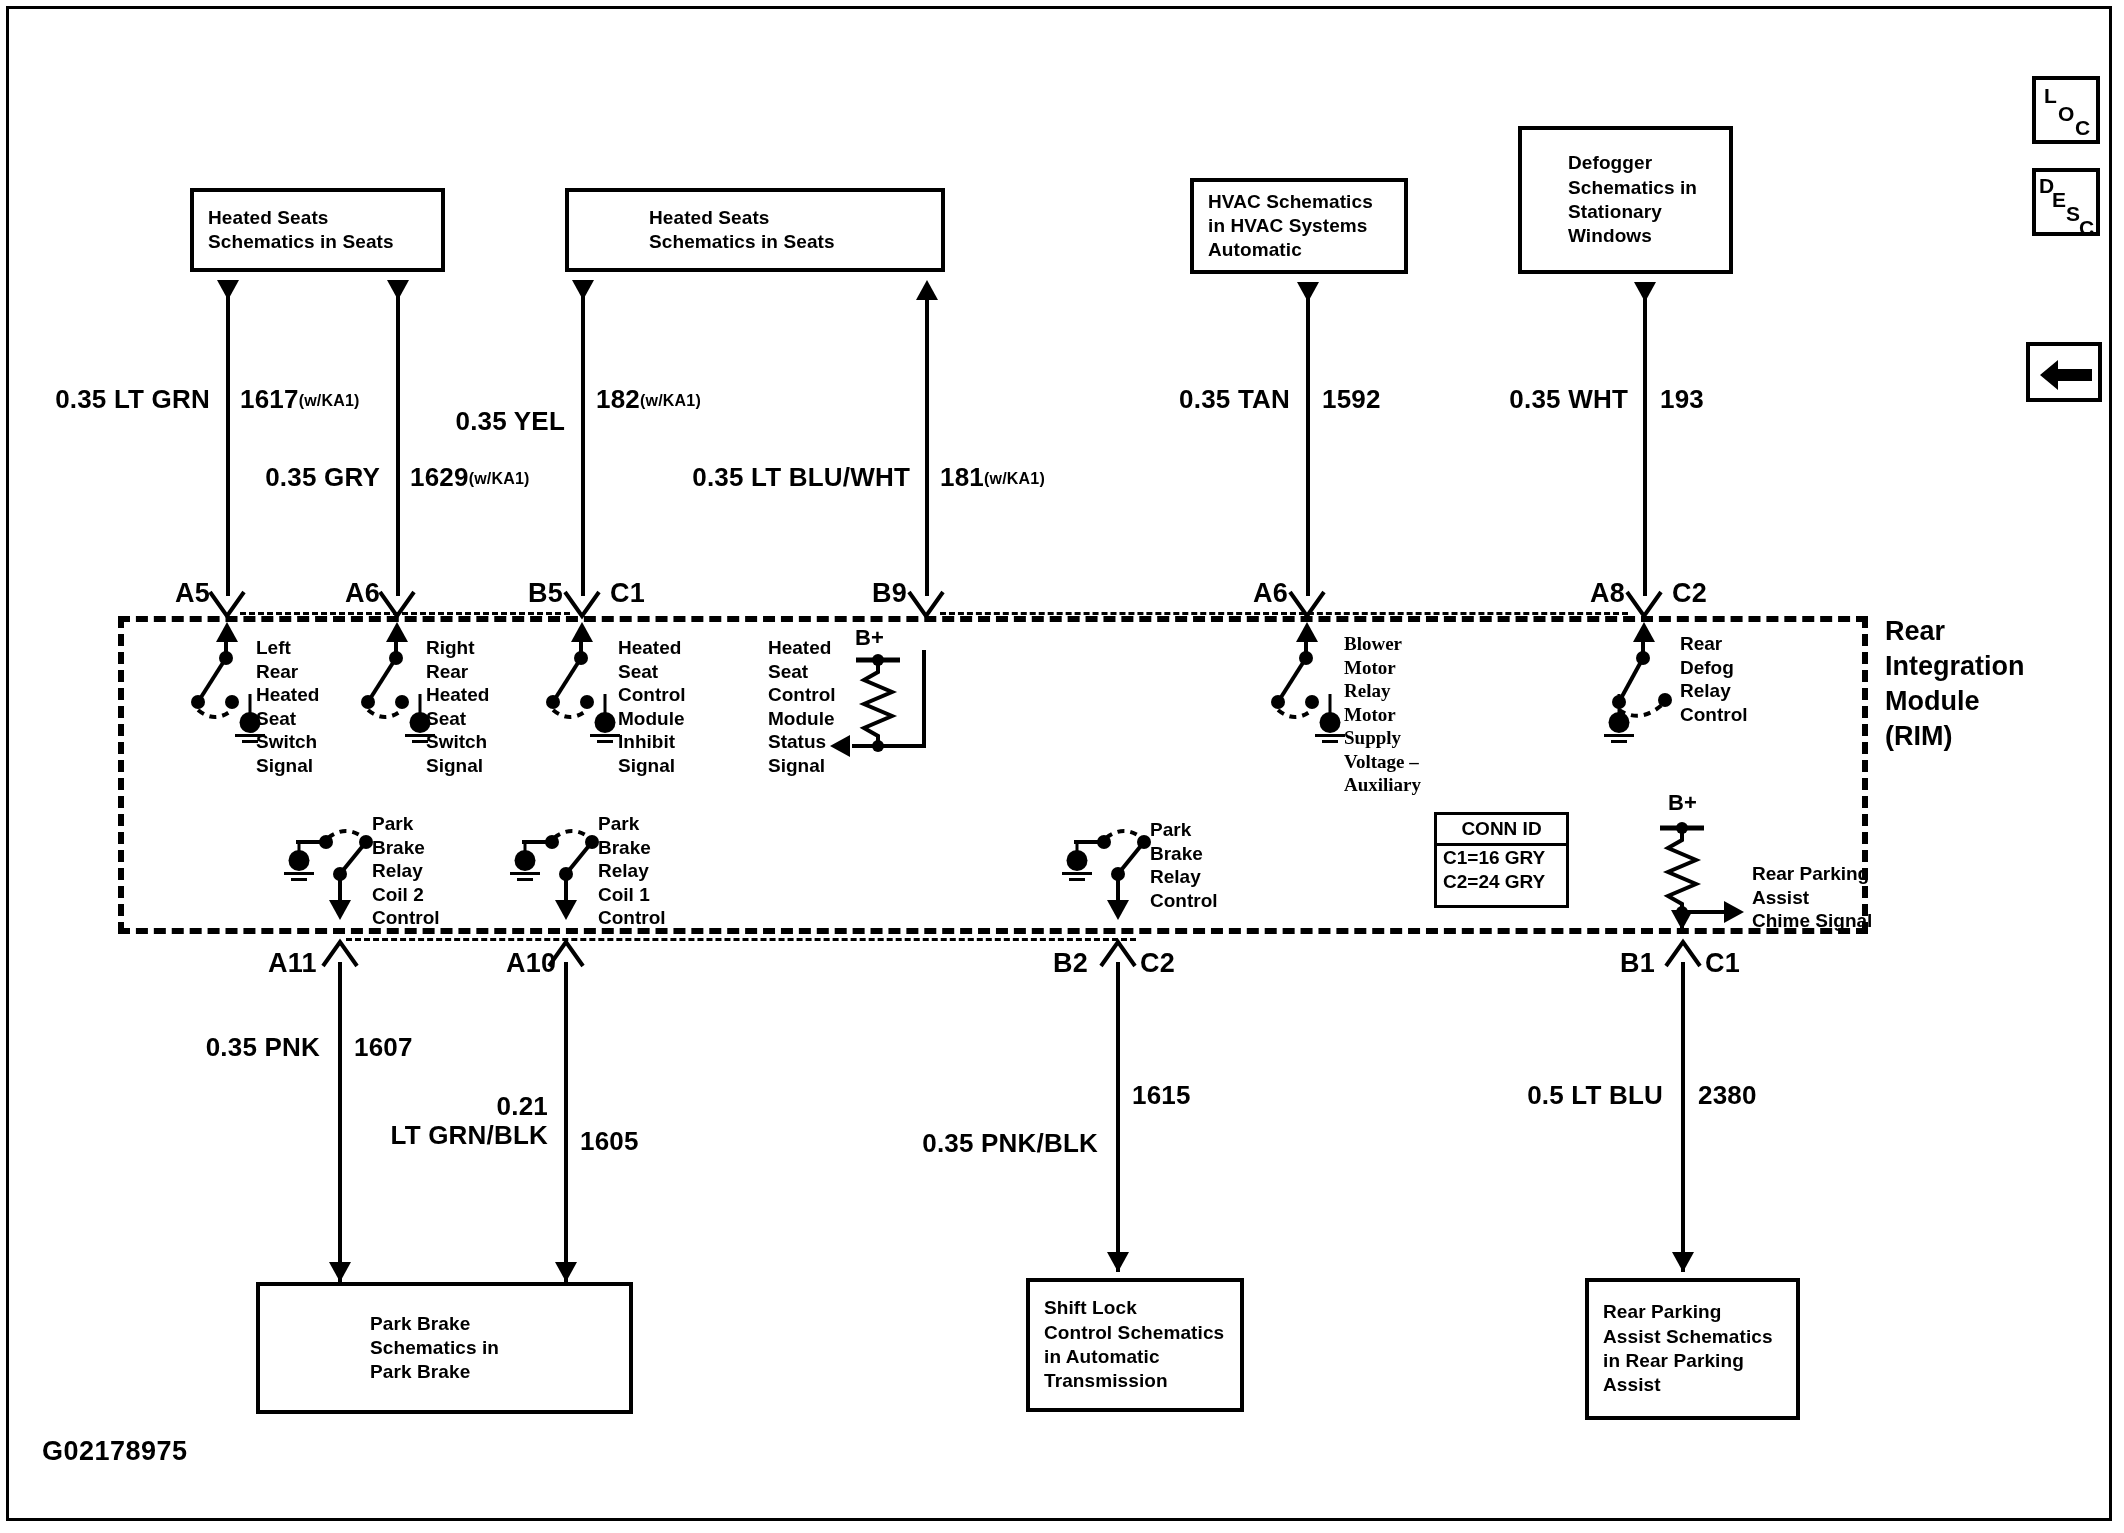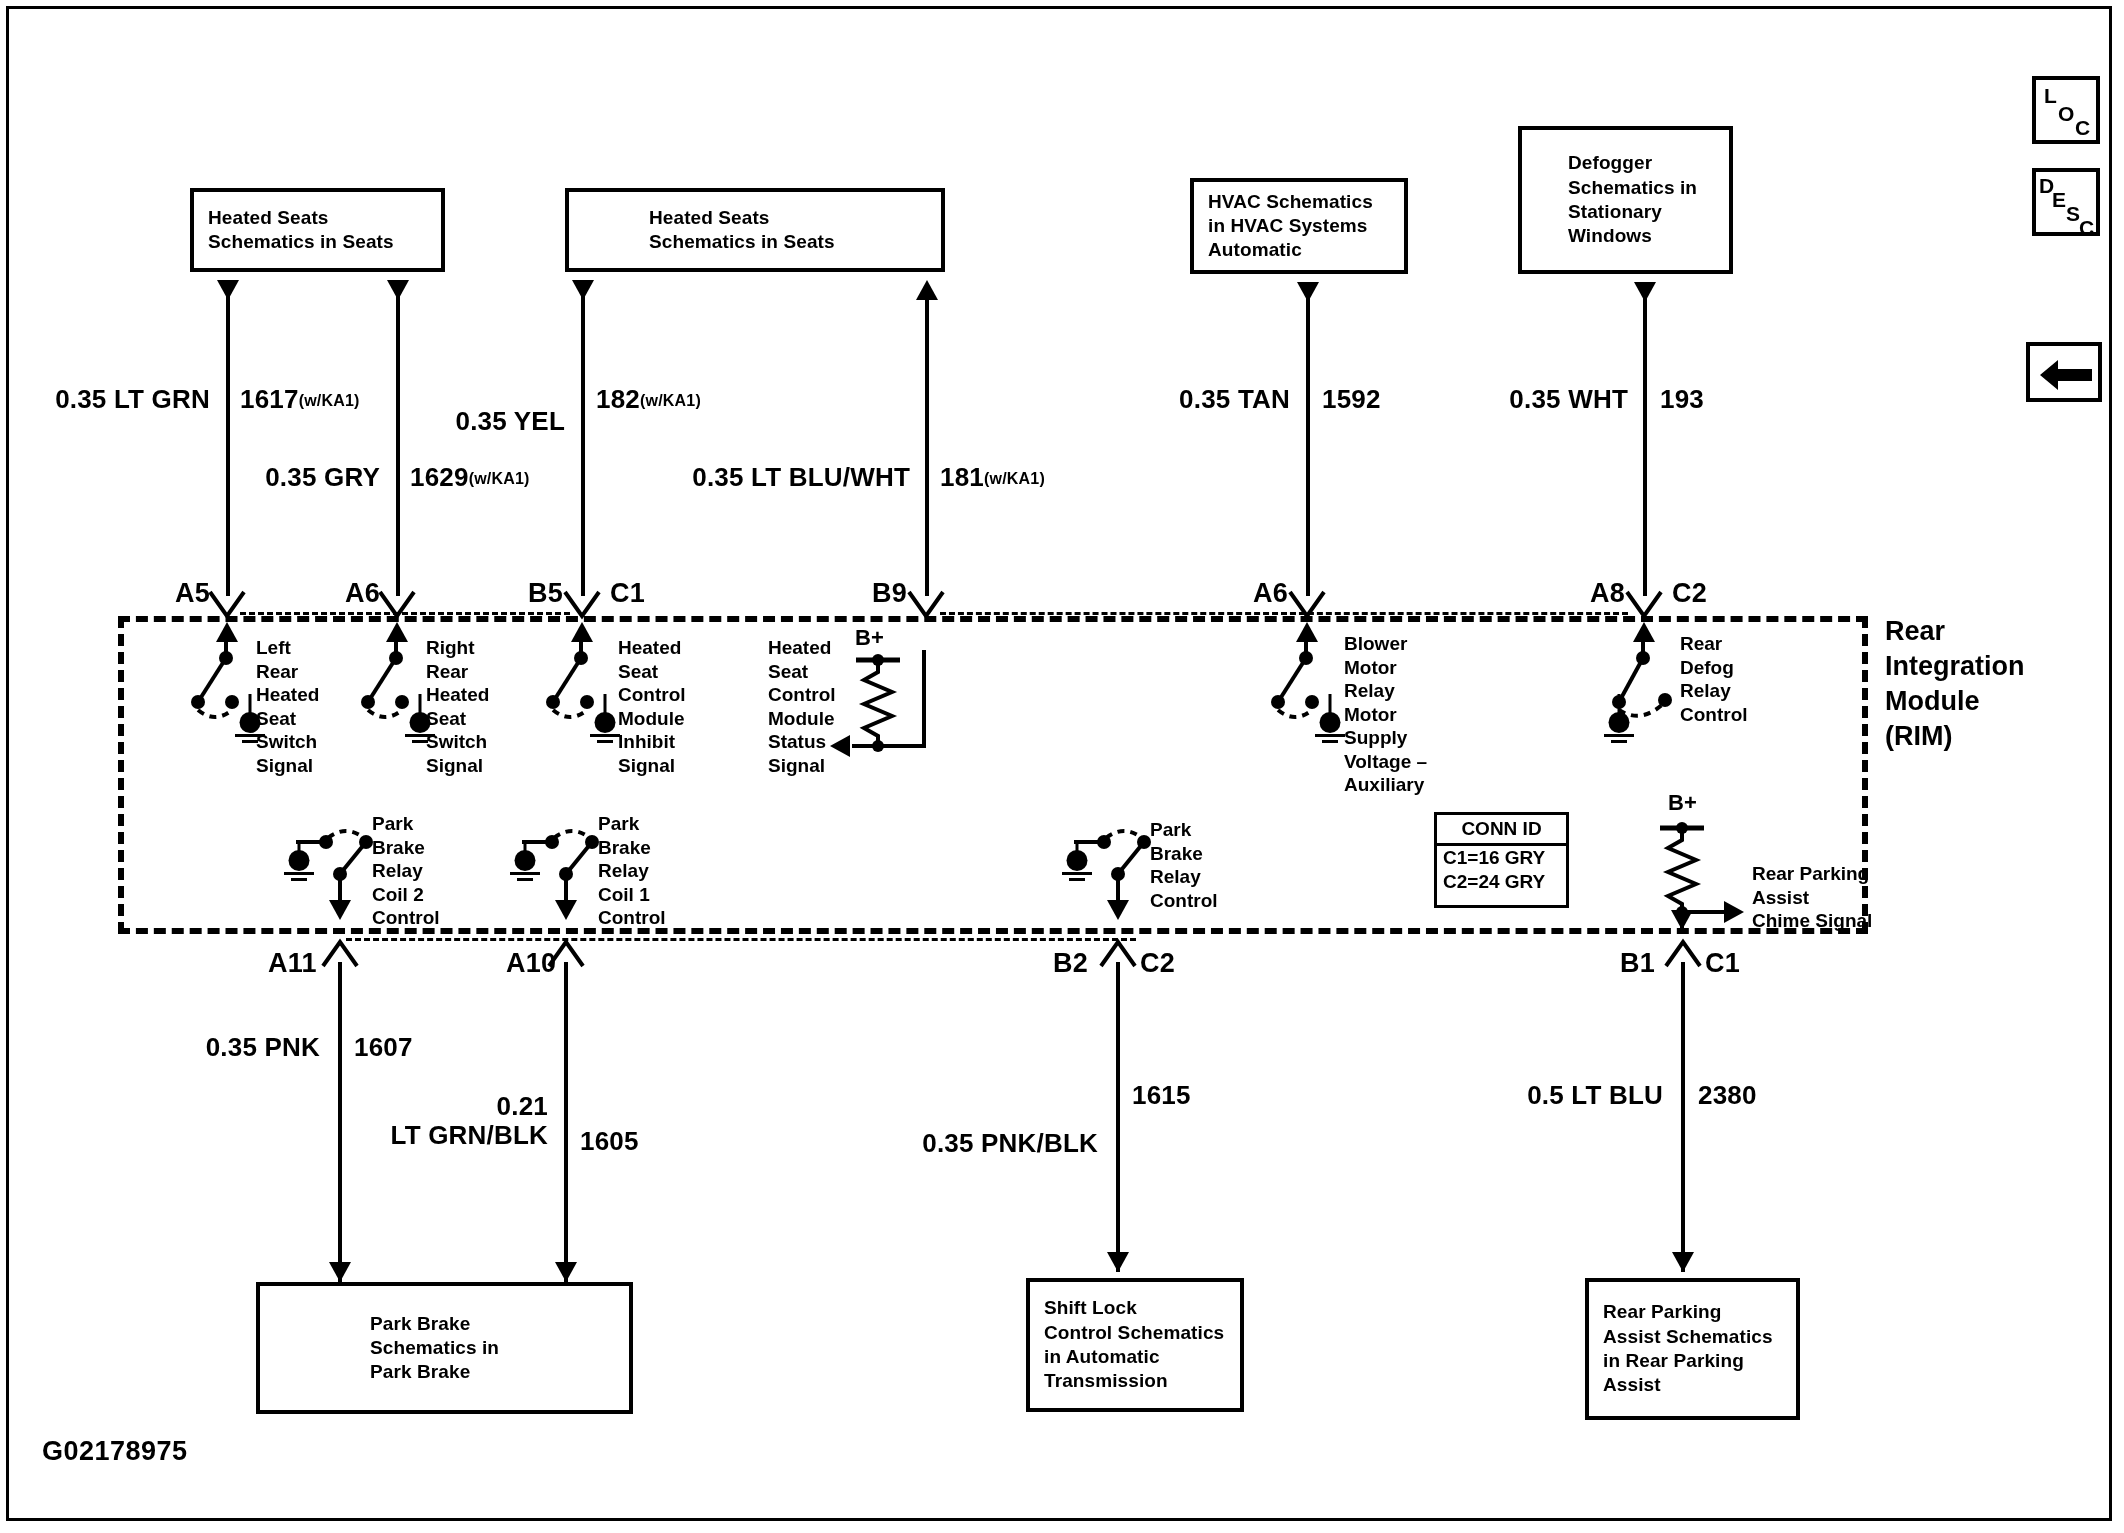--- a/index.html
+++ b/index.html
@@ -319,21 +319,21 @@
     <circle cx="18" cy="62" r="7" fill="#000"></circle>
     <path d="M18 70 Q35 84 52 70" stroke="#000" stroke-width="4" fill="none" stroke-dasharray="7 6"></path>
     <circle cx="52" cy="62" r="7" fill="#000"></circle>
   </svg>
   <div class="gnd" style="left:1305px;top:694px;width:50px;height:46px;">
     <div class="stem" style="top:0;height:26px;"></div>
     <div class="dot" style="top:18px;width:21px;height:21px;"></div>
     <div class="b1" style="top:40px;width:30px;"></div>
     <div class="b2" style="top:46px;width:16px;"></div>
   </div>
-  <div class="ctext" style="left:1344px;top:632px;">
+  <div class="ctext" style="left:1344px;top:632px;font-family:Liberation Serif, serif;">
     <div>Blower</div>
     <div>Motor</div>
     <div>Relay</div>
     <div>Motor</div>
     <div>Supply</div>
     <div>Voltage –</div>
     <div>Auxiliary</div>
   </div>
 
   <div class="arr-up" style="left:1633px;top:622px;"></div>

